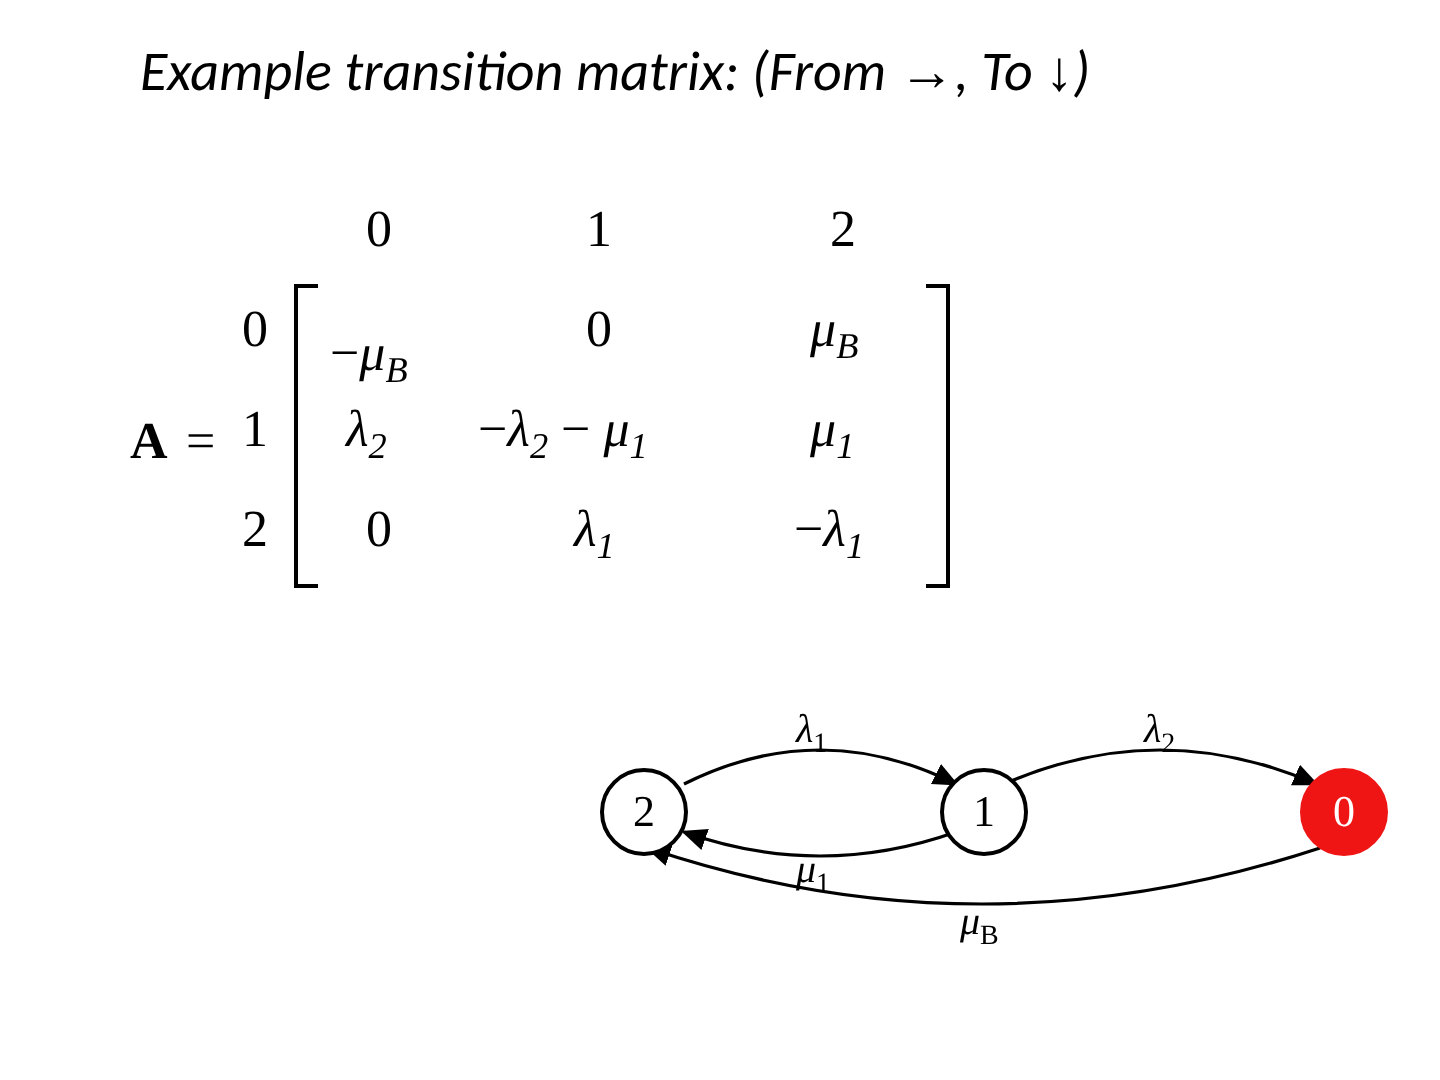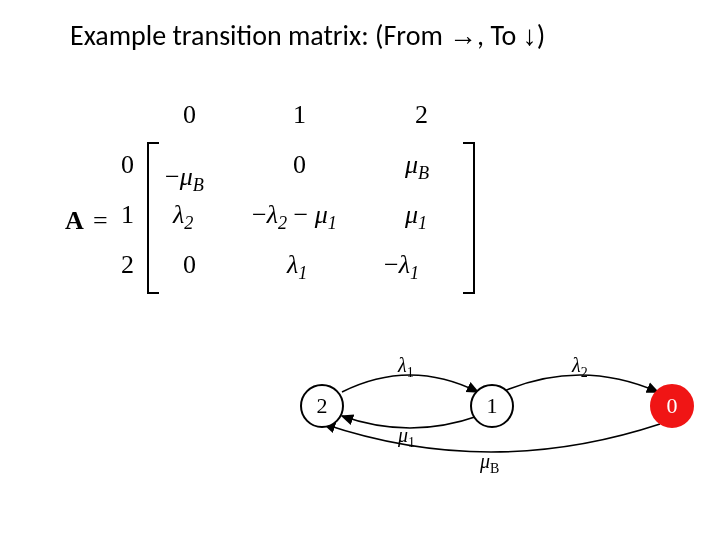--- a/index.html
+++ b/index.html
@@ -10,20 +10,21 @@
     background: #fff;
     font-family: Calibri, Arial, sans-serif;
     position: relative;
   }
   .title {
     position: absolute;
     top: 18px;
     left: 70px;
     font-size: 28px;
     color: #000;
+    font-style: italic;
   }
   .arrow-sym { font-family: 'Segoe UI Symbol', Arial, sans-serif; }
   .matrix-area {
     position: absolute;
     top: 100px;
     left: 65px;
     font-family: 'Times New Roman', serif;
     font-size: 26px;
     color: #000;
   }
@@ -107,32 +108,32 @@
     <span>−</span><span class="ital">μ</span><span class="sub">B</span>
   </span>
   <span class="cell" style="top:50px; left:228px">0</span>
   <span class="cell" style="top:50px; left:340px">
     <span class="ital">μ</span><span class="sub">B</span>
   </span>
 
   <span class="cell" style="top:100px; left:108px">
     <span class="ital">λ</span><span class="sub">2</span>
   </span>
-  <span class="cell" style="top:100px; left:187px">
+  <span class="cell" style="top:100px; left:174px">
     <span>−</span><span class="ital">λ</span><span class="sub">2</span><span> − </span><span class="ital">μ</span><span class="sub">1</span>
   </span>
   <span class="cell" style="top:100px; left:340px">
     <span class="ital">μ</span><span class="sub">1</span>
   </span>
 
   <span class="cell" style="top:150px; left:118px">0</span>
   <span class="cell" style="top:150px; left:222px">
     <span class="ital">λ</span><span class="sub">1</span>
   </span>
-  <span class="cell" style="top:150px; left:319px">
+  <span class="cell" style="top:150px; left:332px">
     <span>−</span><span class="ital">λ</span><span class="sub">1</span>
   </span>
 </div>
 
 <div class="diagram">
   <svg class="arrows" width="430" height="120">
     <defs>
       <marker id="ah" markerWidth="9" markerHeight="9" refX="7" refY="4.5" orient="auto">
         <path d="M0,1 L8,4.5 L0,8 Z" fill="#000"></path>
       </marker>

